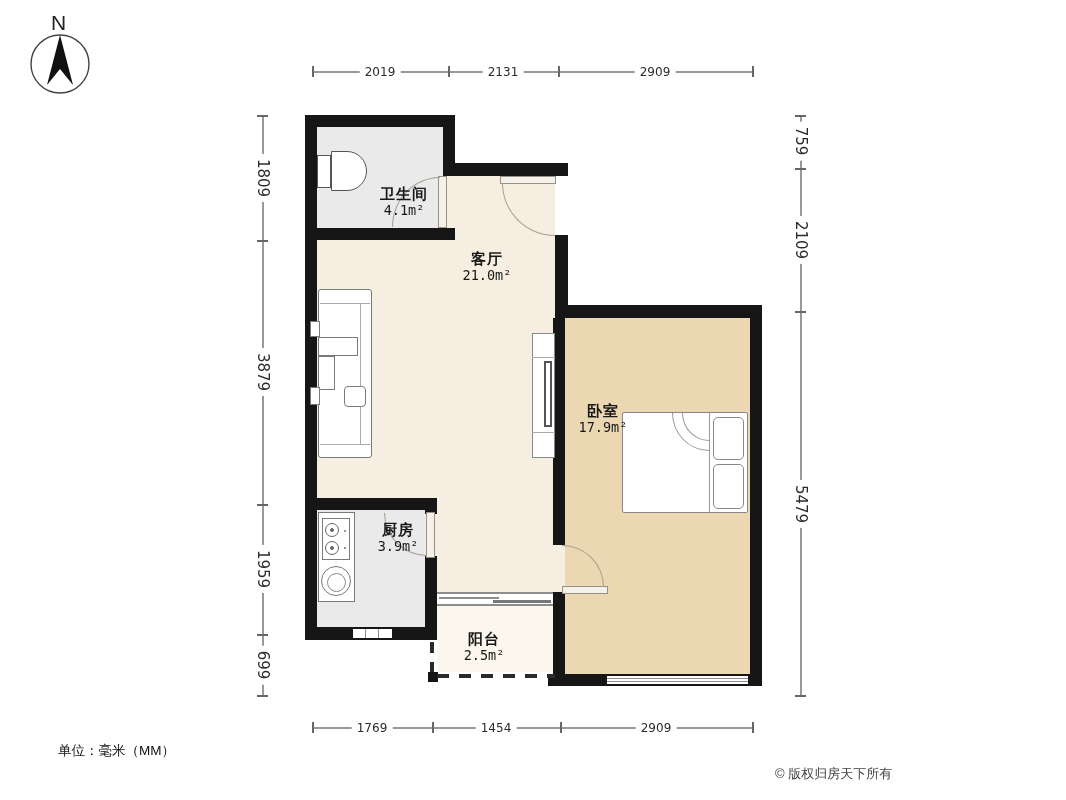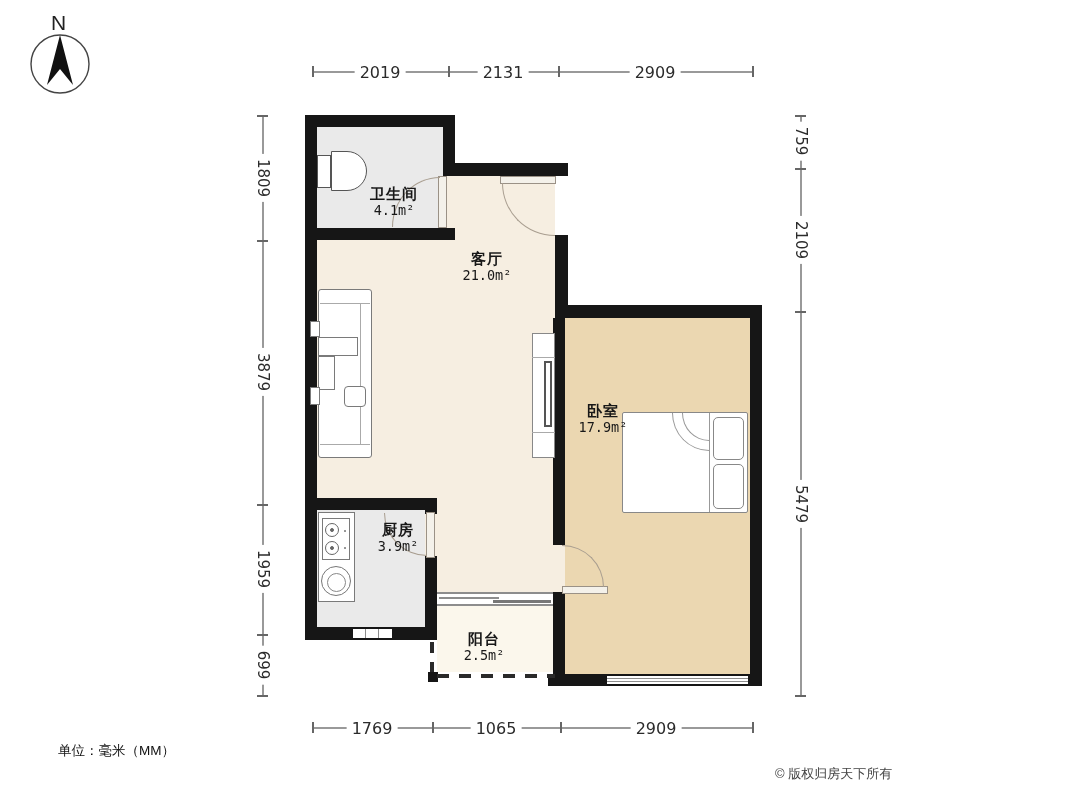--- a/index.html
+++ b/index.html
@@ -24,21 +24,21 @@
   .win{position:absolute;background:#fff;border-top:2px solid #161616;border-bottom:2px solid #161616;}
   .winline{position:absolute;background:#8d8d8d;}
   .band{position:absolute;background:#fff;border-top:2px solid #8d8d8d;border-bottom:2px solid #8d8d8d;}
   .dash-v{position:absolute;background:repeating-linear-gradient(180deg,#2a2a2a 0 11px,transparent 11px 20px);}
   .dash-h{position:absolute;background:repeating-linear-gradient(90deg,#2a2a2a 0 12px,transparent 12px 22px);}
   .hline{position:absolute;background:#999;height:1.5px;}
   .vline{position:absolute;background:#999;width:1.5px;}
   .tick-v{position:absolute;background:#666;width:1.5px;height:11px;}
   .tick-h{position:absolute;background:#666;width:11px;height:1.5px;}
   .dim{position:absolute;transform:translate(-50%,-50%);background:#fff;padding:0 5px;
-       font-size:16px;color:#2b2b2b;font-family:"DejaVu Sans","Liberation Sans",sans-serif;white-space:nowrap;}
+       font-size:12px;color:#2b2b2b;font-family:"DejaVu Sans","Liberation Sans",sans-serif;white-space:nowrap;}
   .dim-v{position:absolute;transform:translate(-50%,-50%);background:#fff;padding:5px 0;
        writing-mode:vertical-rl;font-size:15px;color:#2b2b2b;font-family:"DejaVu Sans","Liberation Sans",sans-serif;}
   .room-label{position:absolute;transform:translateX(-50%);text-align:center;color:#181818;}
   .room-name{font-size:15px;font-weight:700;letter-spacing:1px;line-height:1.15;}
   .room-area{font-size:13.5px;font-family:"DejaVu Sans Mono","Liberation Mono",monospace;line-height:1.3;}
   .foot{position:absolute;font-size:13.5px;color:#111;}
   .watermark{position:absolute;color:rgba(150,135,110,0.07);font-size:26px;transform:rotate(-18deg);pointer-events:none;}
   .circle{border-radius:50%;position:absolute;background:#fff;border:1.2px solid #666;}
 </style>
 </head>
@@ -133,21 +133,21 @@
   <div class="circle" style="left:321px;top:566px;width:30px;height:30px;border-color:#777"></div>
   <div class="circle" style="left:327px;top:573px;width:19px;height:19px;border-color:#888"></div>
 
   <div class="furn" style="left:622px;top:412px;width:126px;height:101px;border-color:#888;border-radius:2px"></div>
   <div class="fline" style="left:709px;top:413px;width:1px;height:99px;background:#999"></div>
   <div class="furn" style="left:713px;top:417px;width:31px;height:43px;border-radius:5px;border-color:#888"></div>
   <div class="furn" style="left:713px;top:464px;width:31px;height:45px;border-radius:5px;border-color:#888"></div>
   <div class="arc fold" style="left:672px;top:413px;width:37px;height:38px"></div>
   <div class="arc fold" style="left:682px;top:413px;width:27px;height:28px"></div>
 
-  <div class="room-label" style="left:394px;top:185px">
+  <div class="room-label" style="left:404px;top:185px">
     <div class="room-name">卫生间</div>
     <div class="room-area">4.1m²</div>
   </div>
   <div class="room-label" style="left:487px;top:250px">
     <div class="room-name">客厅</div>
     <div class="room-area">21.0m²</div>
   </div>
   <div class="room-label" style="left:603px;top:402px">
     <div class="room-name">卧室</div>
     <div class="room-area">17.9m²</div>
@@ -169,21 +169,21 @@
   <div class="dim" style="left:380px;top:72px">2019</div>
   <div class="dim" style="left:503px;top:72px">2131</div>
   <div class="dim" style="left:655px;top:72px">2909</div>
 
   <div class="hline" style="left:312px;top:727px;width:441px"></div>
   <div class="tick-v" style="left:312px;top:722px"></div>
   <div class="tick-v" style="left:432px;top:722px"></div>
   <div class="tick-v" style="left:560px;top:722px"></div>
   <div class="tick-v" style="left:752px;top:722px"></div>
   <div class="dim" style="left:372px;top:728px">1769</div>
-  <div class="dim" style="left:496px;top:728px">1065</div>
+  <div class="dim" style="left:496px;top:728px">1454</div>
   <div class="dim" style="left:656px;top:728px">2909</div>
 
   <div class="vline" style="left:262px;top:115px;height:581px"></div>
   <div class="tick-h" style="left:257px;top:115px"></div>
   <div class="tick-h" style="left:257px;top:240px"></div>
   <div class="tick-h" style="left:257px;top:504px"></div>
   <div class="tick-h" style="left:257px;top:634px"></div>
   <div class="tick-h" style="left:257px;top:695px"></div>
   <div class="dim-v" style="left:263px;top:178px">1809</div>
   <div class="dim-v" style="left:263px;top:372px">3879</div>

